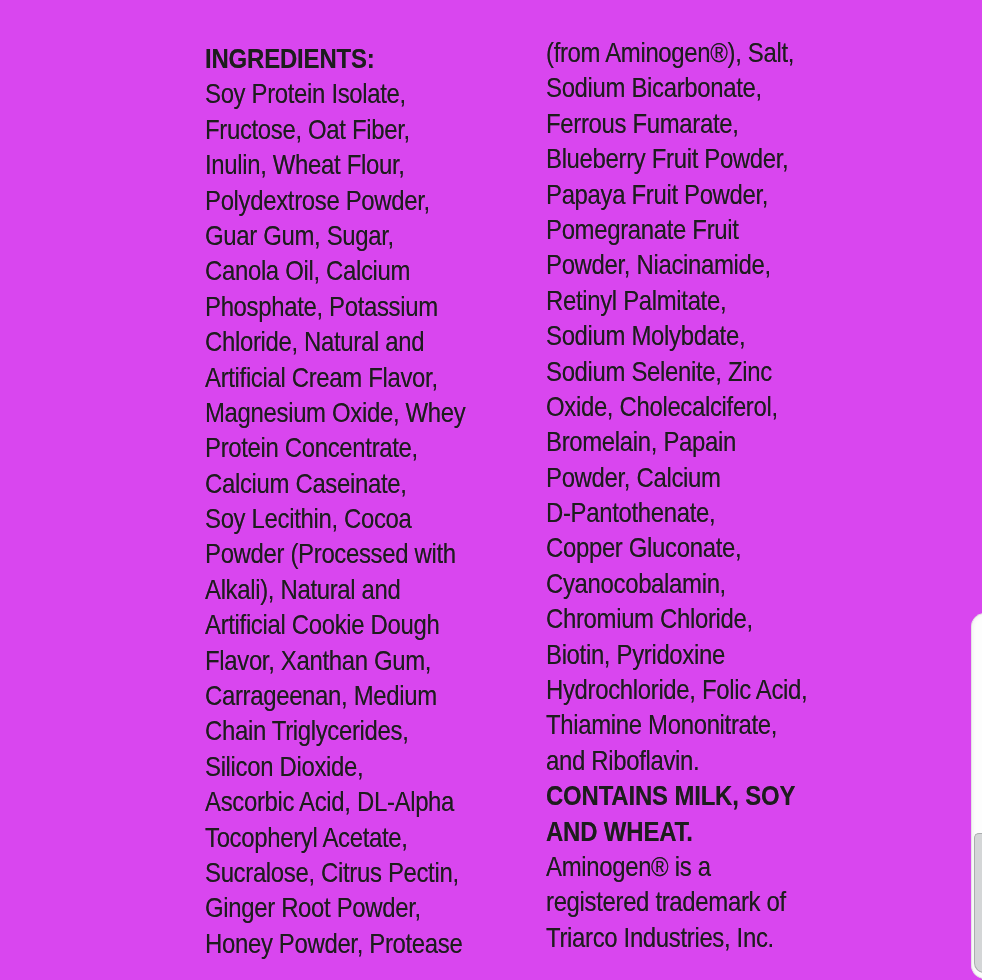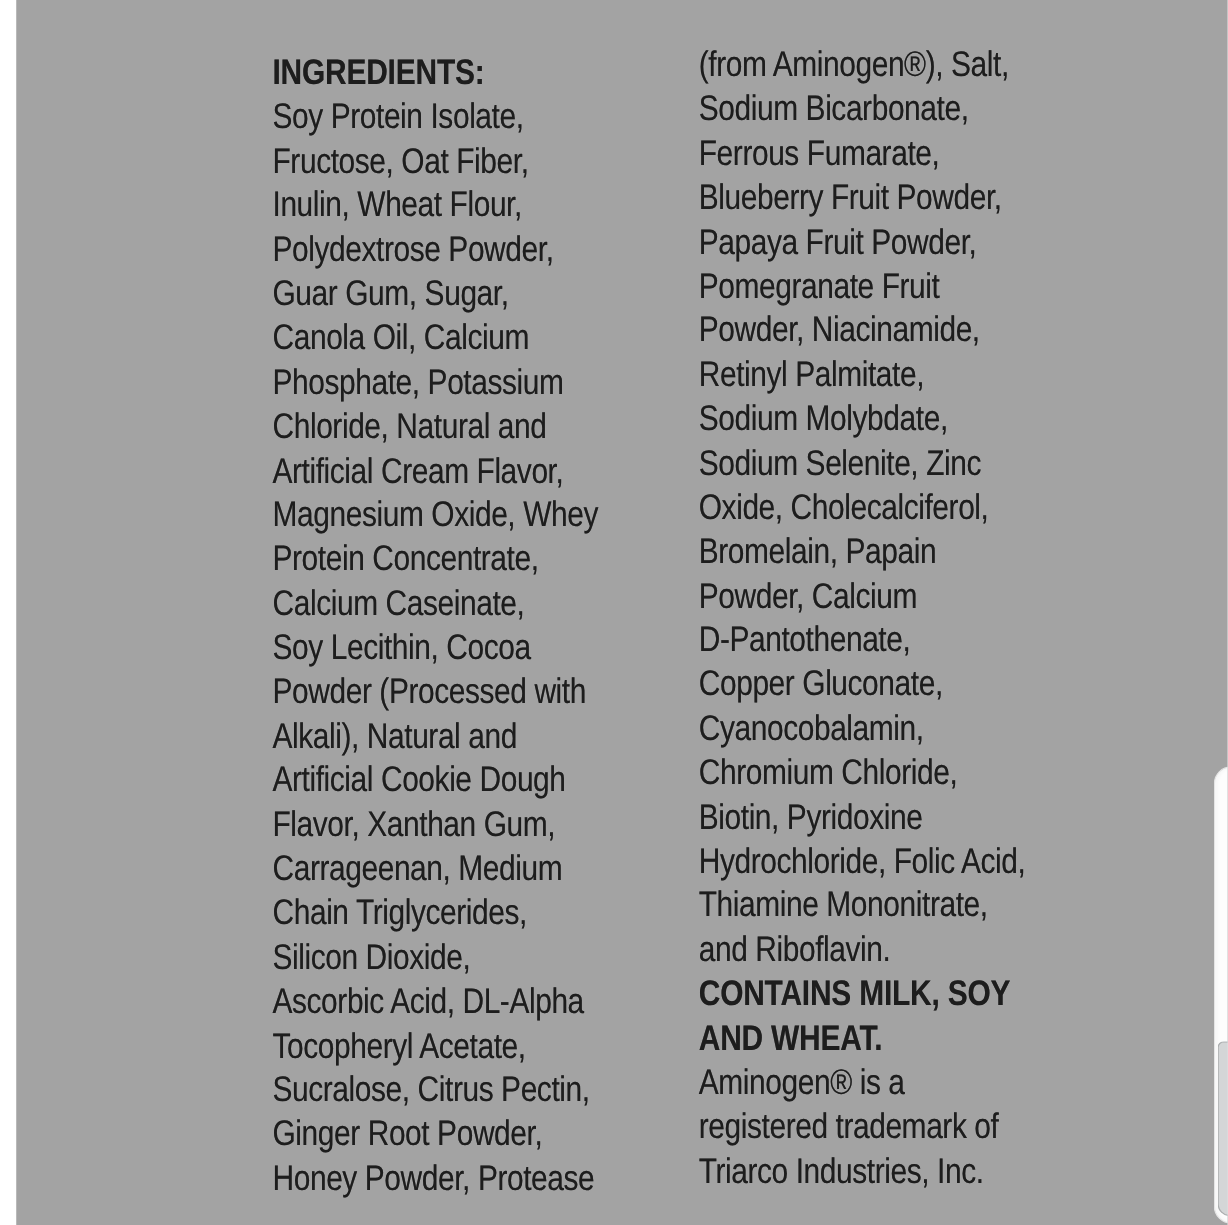--- a/index.html
+++ b/index.html
@@ -10,22 +10,21 @@
     width: 982px;
     height: 980px;
     position: relative;
     overflow: hidden;
     background: #ffffff;
     font-family: "Liberation Sans", sans-serif;
   }
   .label-photo {
     position: absolute;
     inset: 0;
-    background: #a3a3a3;
-    margin-left: 13px;
+    background: #d946ef;
   }
   
   .ingredients-col {
     position: absolute;
     font-size: 28.5px;
     line-height: 35.4px;
     color: #1d1d1d;
     letter-spacing: -0.4px;
     white-space: nowrap;
     transform: scaleX(0.84);

